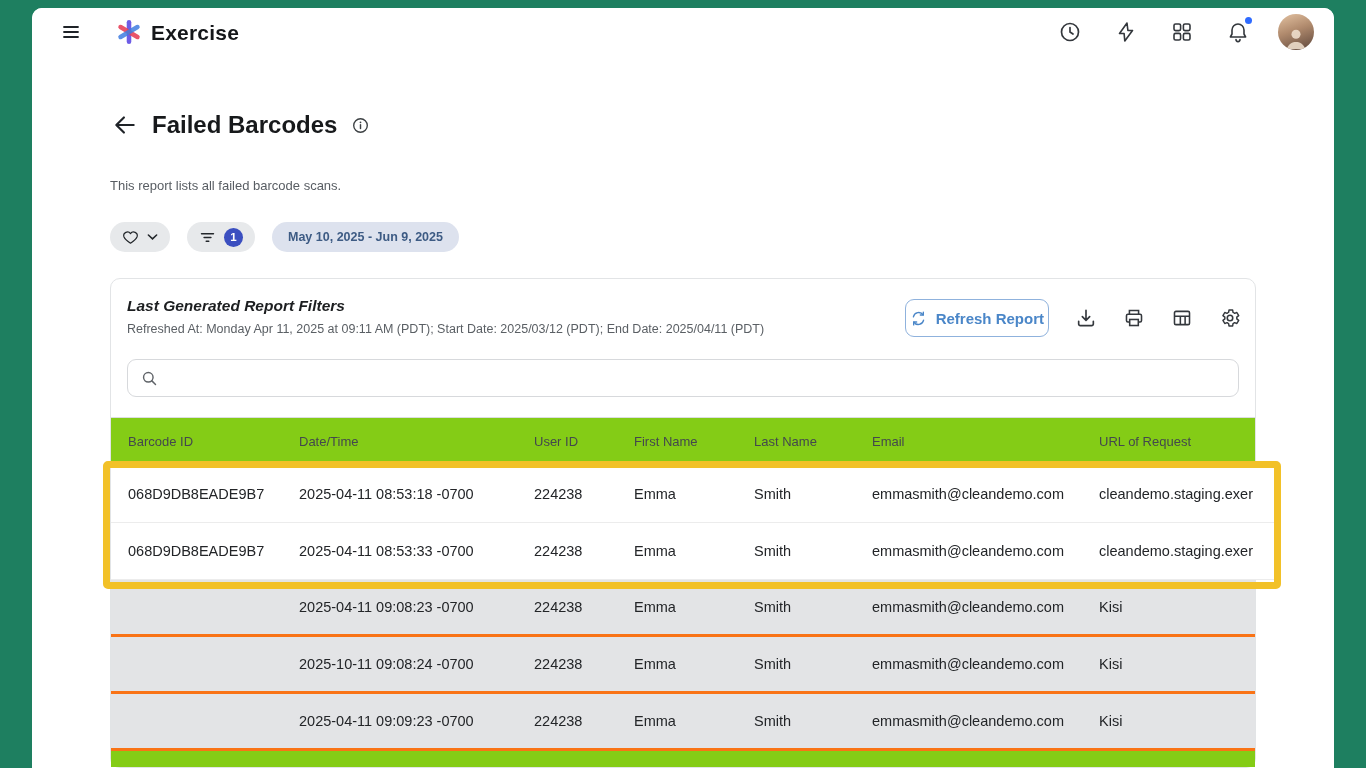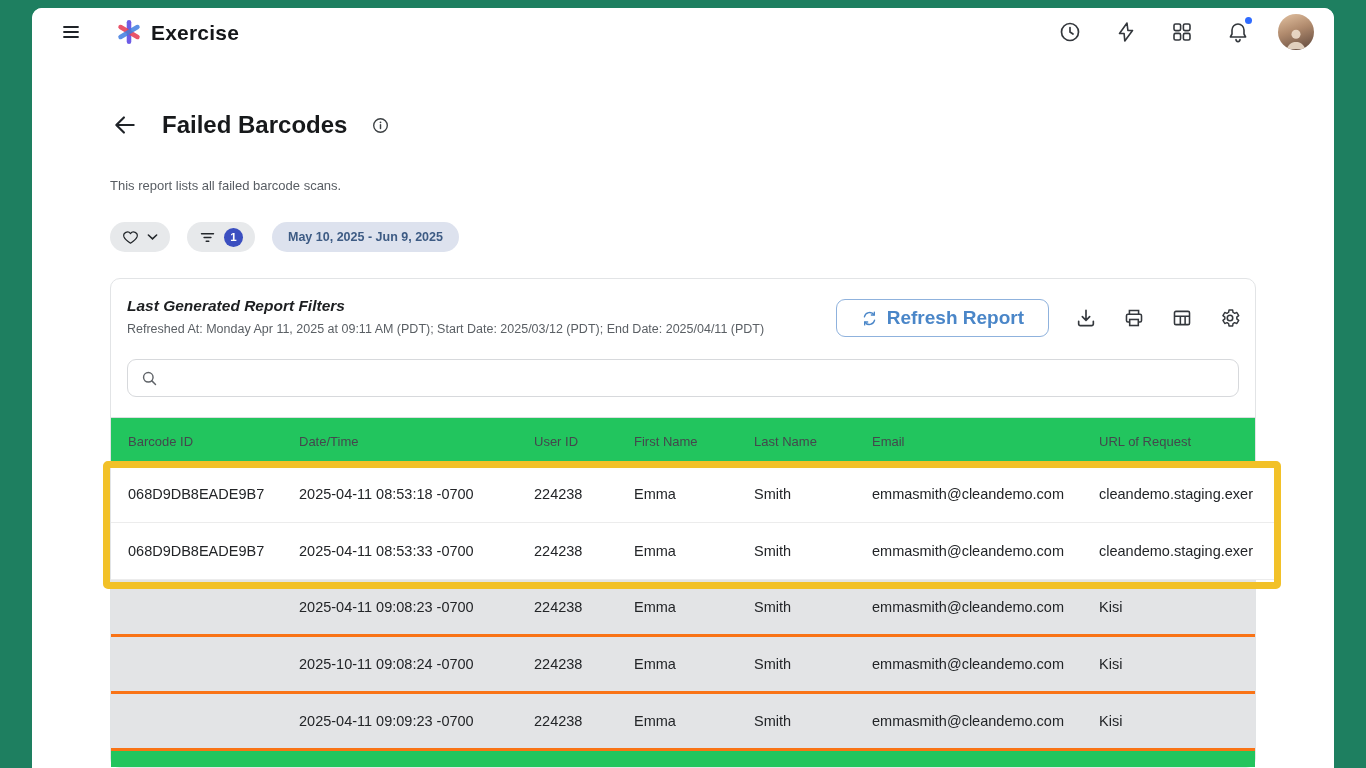--- a/index.html
+++ b/index.html
@@ -19,51 +19,51 @@
   .tico { width:24px; height:24px; color:#33373c; cursor:pointer; position:relative; display:flex; align-items:center; justify-content:center; }
   .tico svg { width:24px; height:24px; }
   .notif-dot { position:absolute; top:-3px; right:-2px; width:7px; height:7px; border-radius:50%; background:#2f6bff; }
   .avatar { width:36px; height:36px; border-radius:50%; margin-left:28px; cursor:pointer; overflow:hidden;
             background:linear-gradient(160deg,#e4c3a2 0%,#b08a6d 45%,#5c453a 100%); display:flex; align-items:flex-end; justify-content:center; }
   .avatar svg { width:26px; height:26px; opacity:.85; }
 
   
   .content { padding:0 78px; flex:1; display:flex; flex-direction:column; min-height:0; }
 
-  .title-row { margin-top:52px; display:flex; align-items:center; gap:24px; padding-left:2px; }
+  .title-row { margin-top:52px; display:flex; align-items:center; gap:14px; padding-left:2px; }
   .back-btn { width:26px; height:26px; color:#1f2328; cursor:pointer; }
   .page-title { font-size:24px; line-height:34px; font-weight:700; color:#17191b; }
   .info-ico { width:17px; height:17px; margin-left:1px; color:#3c4043; cursor:pointer; }
 
   .page-desc { margin-top:36px; font-size:13px; line-height:15px; color:#585d63; }
 
   .pills { margin-top:29px; display:flex; align-items:center; gap:17px; }
   .pill { height:30px; border-radius:16px; background:#e7e9eb; display:inline-flex; align-items:center; gap:8px; padding:0 12px; cursor:pointer; }
   .pill svg { flex:none; }
   .badge { width:19px; height:19px; border-radius:50%; background:#3b4fc0; color:#fff; font-size:11.5px; font-weight:700; display:flex; align-items:center; justify-content:center; }
   .pill-date { background:#dde2ee; color:#3d5b84; font-weight:700; font-size:12.5px; padding:0 16px; }
 
   
   .card { margin-top:26px; border:1px solid #e2e4e6; border-radius:10px; height:500px; display:flex; flex-direction:column; background:#fff; }
   .card-head { display:flex; align-items:flex-start; padding:18px 14px 0 16px; }
   .card-head-left { flex:1; min-width:0; }
   .card-title { font-size:15.5px; font-weight:700; color:#1c1e20;font-style:italic; }
   .card-sub { margin-top:7px; font-size:12.5px; color:#5a5f64; white-space:nowrap; overflow:hidden; }
   .card-actions { display:flex; align-items:center; gap:26px; margin-top:2px; flex:none; }
-  .refresh-btn { height:38px; border:1px solid #8fb2dd; border-radius:9px; background:#fff; color:#4a86c8; font-weight:700; font-size:19px;
-                 display:flex; align-items:center; gap:9px; padding:0 24px; cursor:pointer; font-family:inherit; }
+  .refresh-btn { height:38px; border:1px solid #8fb2dd; border-radius:9px; background:#fff; color:#4a86c8; font-weight:700; font-size:15px;
+                 display:flex; align-items:center; gap:9px; padding:0 4px; cursor:pointer; font-family:inherit; }
   .refresh-btn svg { width:17px; height:17px; }
   .aicon { width:22px; height:22px; color:#34383d; cursor:pointer; }
 
   .search-wrap { margin:22px 16px 0; height:38px; border:1.5px solid #d7d9dc; border-radius:9px; display:flex; align-items:center; gap:9px; padding:0 12px; }
   .search-wrap svg { width:19px; height:19px; flex:none; }
   .search-input { flex:1; border:none; outline:none; background:transparent; font-size:14px; color:#232528; font-family:inherit; }
 
   
-  .table { margin-top:20px; flex:1; min-height:0; display:flex; flex-direction:column; background:#22c55e; border-top:1px solid #dcdde0; }
+  .table { margin-top:20px; flex:1; min-height:0; display:flex; flex-direction:column; background:#84cc16; border-top:1px solid #dcdde0; }
   .thead, .trow { display:grid; grid-template-columns:171px 235px 100px 120px 118px 227px minmax(0,1fr); padding-left:17px; align-items:center; }
   .thead { height:48px; font-size:13px; color:#44484d; border-bottom:1px solid #c9cbcd; }
   .trow { height:57px; font-size:14.5px; color:#232528; border-bottom:3px solid #f97316; }
   .trow.dim { background:#e3e4e6; }
   .trow.hl { background:#fff; border-bottom:1px solid #ececec; position:relative; z-index:2; margin-right:-19px; }
   .cell, .th { white-space:nowrap; overflow:hidden; padding-right:10px; }
 
   
   .hlbox { position:absolute; left:103px; top:461px; width:1178px; height:128px; border:7px solid #f2c128; border-radius:5px; z-index:10; pointer-events:none; }
 </style>

